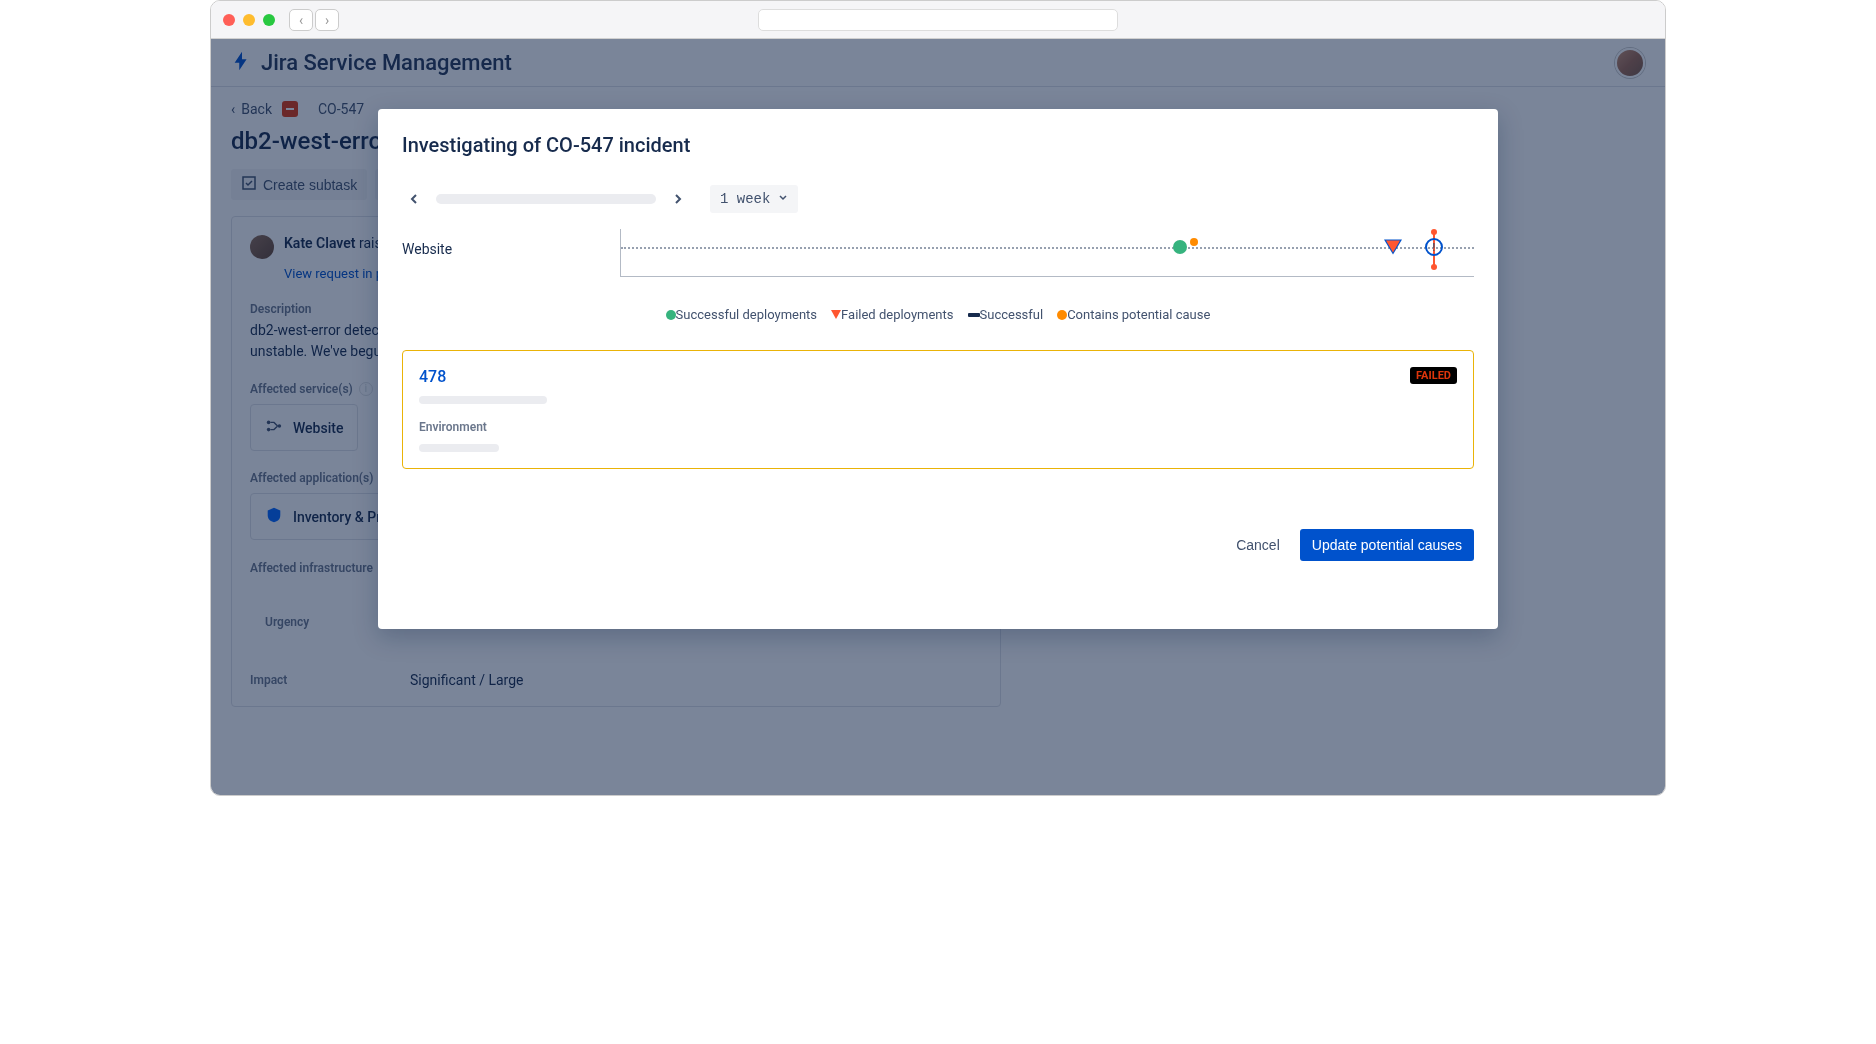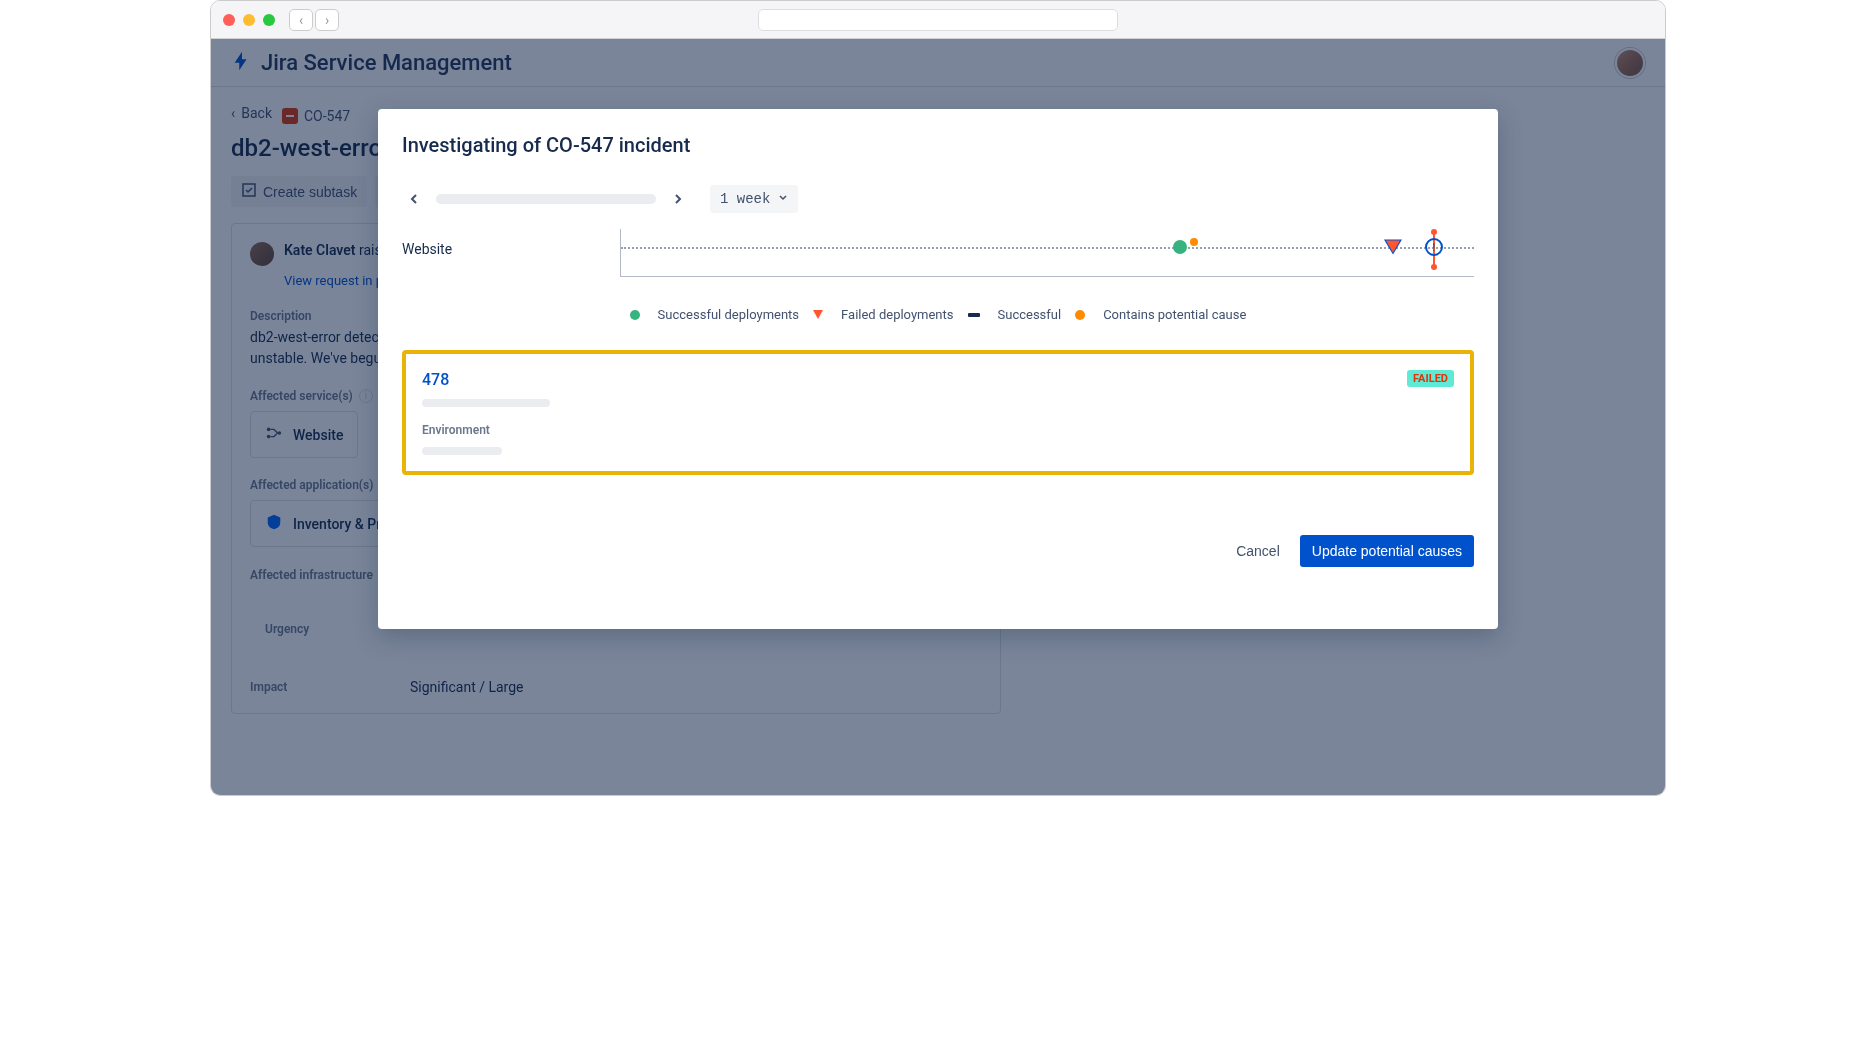--- a/index.html
+++ b/index.html
@@ -151,33 +151,33 @@
       position:relative;
     }
     .incident-inner { font-size:10px; color:#42526E; font-weight:600;}
     .incident-line {
       position:absolute; left:50%; top:-7px; width:2px; height:35px; background:#FF5630;
       transform:translateX(-50%);
     }
     .incident-dot-top { position:absolute; left:50%; top:-9px; width:6px; height:6px; background:#FF5630; border-radius:50%; transform:translateX(-50%);}
     .incident-dot-bottom { position:absolute; left:50%; top:26px; width:6px; height:6px; background:#FF5630; border-radius:50%; transform:translateX(-50%);}
     .legend { display:flex; gap:14px; justify-content:center; margin-top:30px; margin-bottom:28px; font-size:13px; color:#42526E;}
-    .legend-item{ display:flex; align-items:center; gap:18px;justify-content:space-between;}
+    .legend-item{ display:flex; align-items:center; gap:0;justify-content:space-between;}
     .lg-dot-green{width:10px;height:10px;border-radius:50%;background:#36B37E;}
     .lg-tri-red{width:0;height:0;border-left:5px solid transparent;border-right:5px solid transparent;border-top:9px solid #FF5630;}
     .lg-bar{width:12px;height:4px;background:#172B4D;border-radius:1px;}
     .lg-dot-orange{width:10px;height:10px;border-radius:50%;background:#FF8B00;}
     .deploy-card {
-      border:4px solid #eab308; border-radius:4px; padding:16px;
+      border:1px solid #eab308; border-radius:4px; padding:16px;
       margin-bottom:60px;
     }
     .deploy-header { display:flex; justify-content:space-between; align-items:flex-start;}
     .deploy-id { color:#0052CC; font-size:16px; font-weight:500;}
     .badge-failed {
-      background:#5eead4; color:#DE350B; font-size:11px; font-weight:700;
+      background:#000000; color:#DE350B; font-size:11px; font-weight:700;
       padding:2px 6px; border-radius:3px;
     }
     .skel { background:#ebecf0; border-radius:4px; }
     .skel-1 { width:128px; height:8px; margin-top:10px;}
     .env-label { font-size:12px; font-weight:600; color:#6B778C; margin-top:16px;}
     .skel-2 { width:80px; height:8px; margin-top:10px;}
     .modal-footer { display:flex; justify-content:flex-end; gap:8px;}
     .btn-secondary { padding:8px 12px; border:none; background:transparent; font-size:14px; font-weight:500; color:#42526E; border-radius:3px;}
     .btn-primary { padding:8px 12px; border:none; background:#0052CC; color:#fff; font-size:14px; font-weight:500; border-radius:3px;}
   </style>
@@ -211,21 +211,21 @@
     </div>
     <div class="avatar"></div>
   </div>
 
   <div class="page-body">
     <div class="breadcrumb">
       <span class="bc-back">
         <span>‹</span>
         <span>Back</span>
       </span>
-      <span style="display:flex;align-items:center;gap:6px;margin-top:7px;">
+      <span style="display:flex;align-items:center;gap:20px;">
         <span class="bc-issue-badge"></span>
         <span>CO-547</span>
       </span>
     </div>
 
     <h1 class="page-title">db2-west-error de</h1>
 
     <div class="action-buttons">
       <button class="btn">
         <span>

